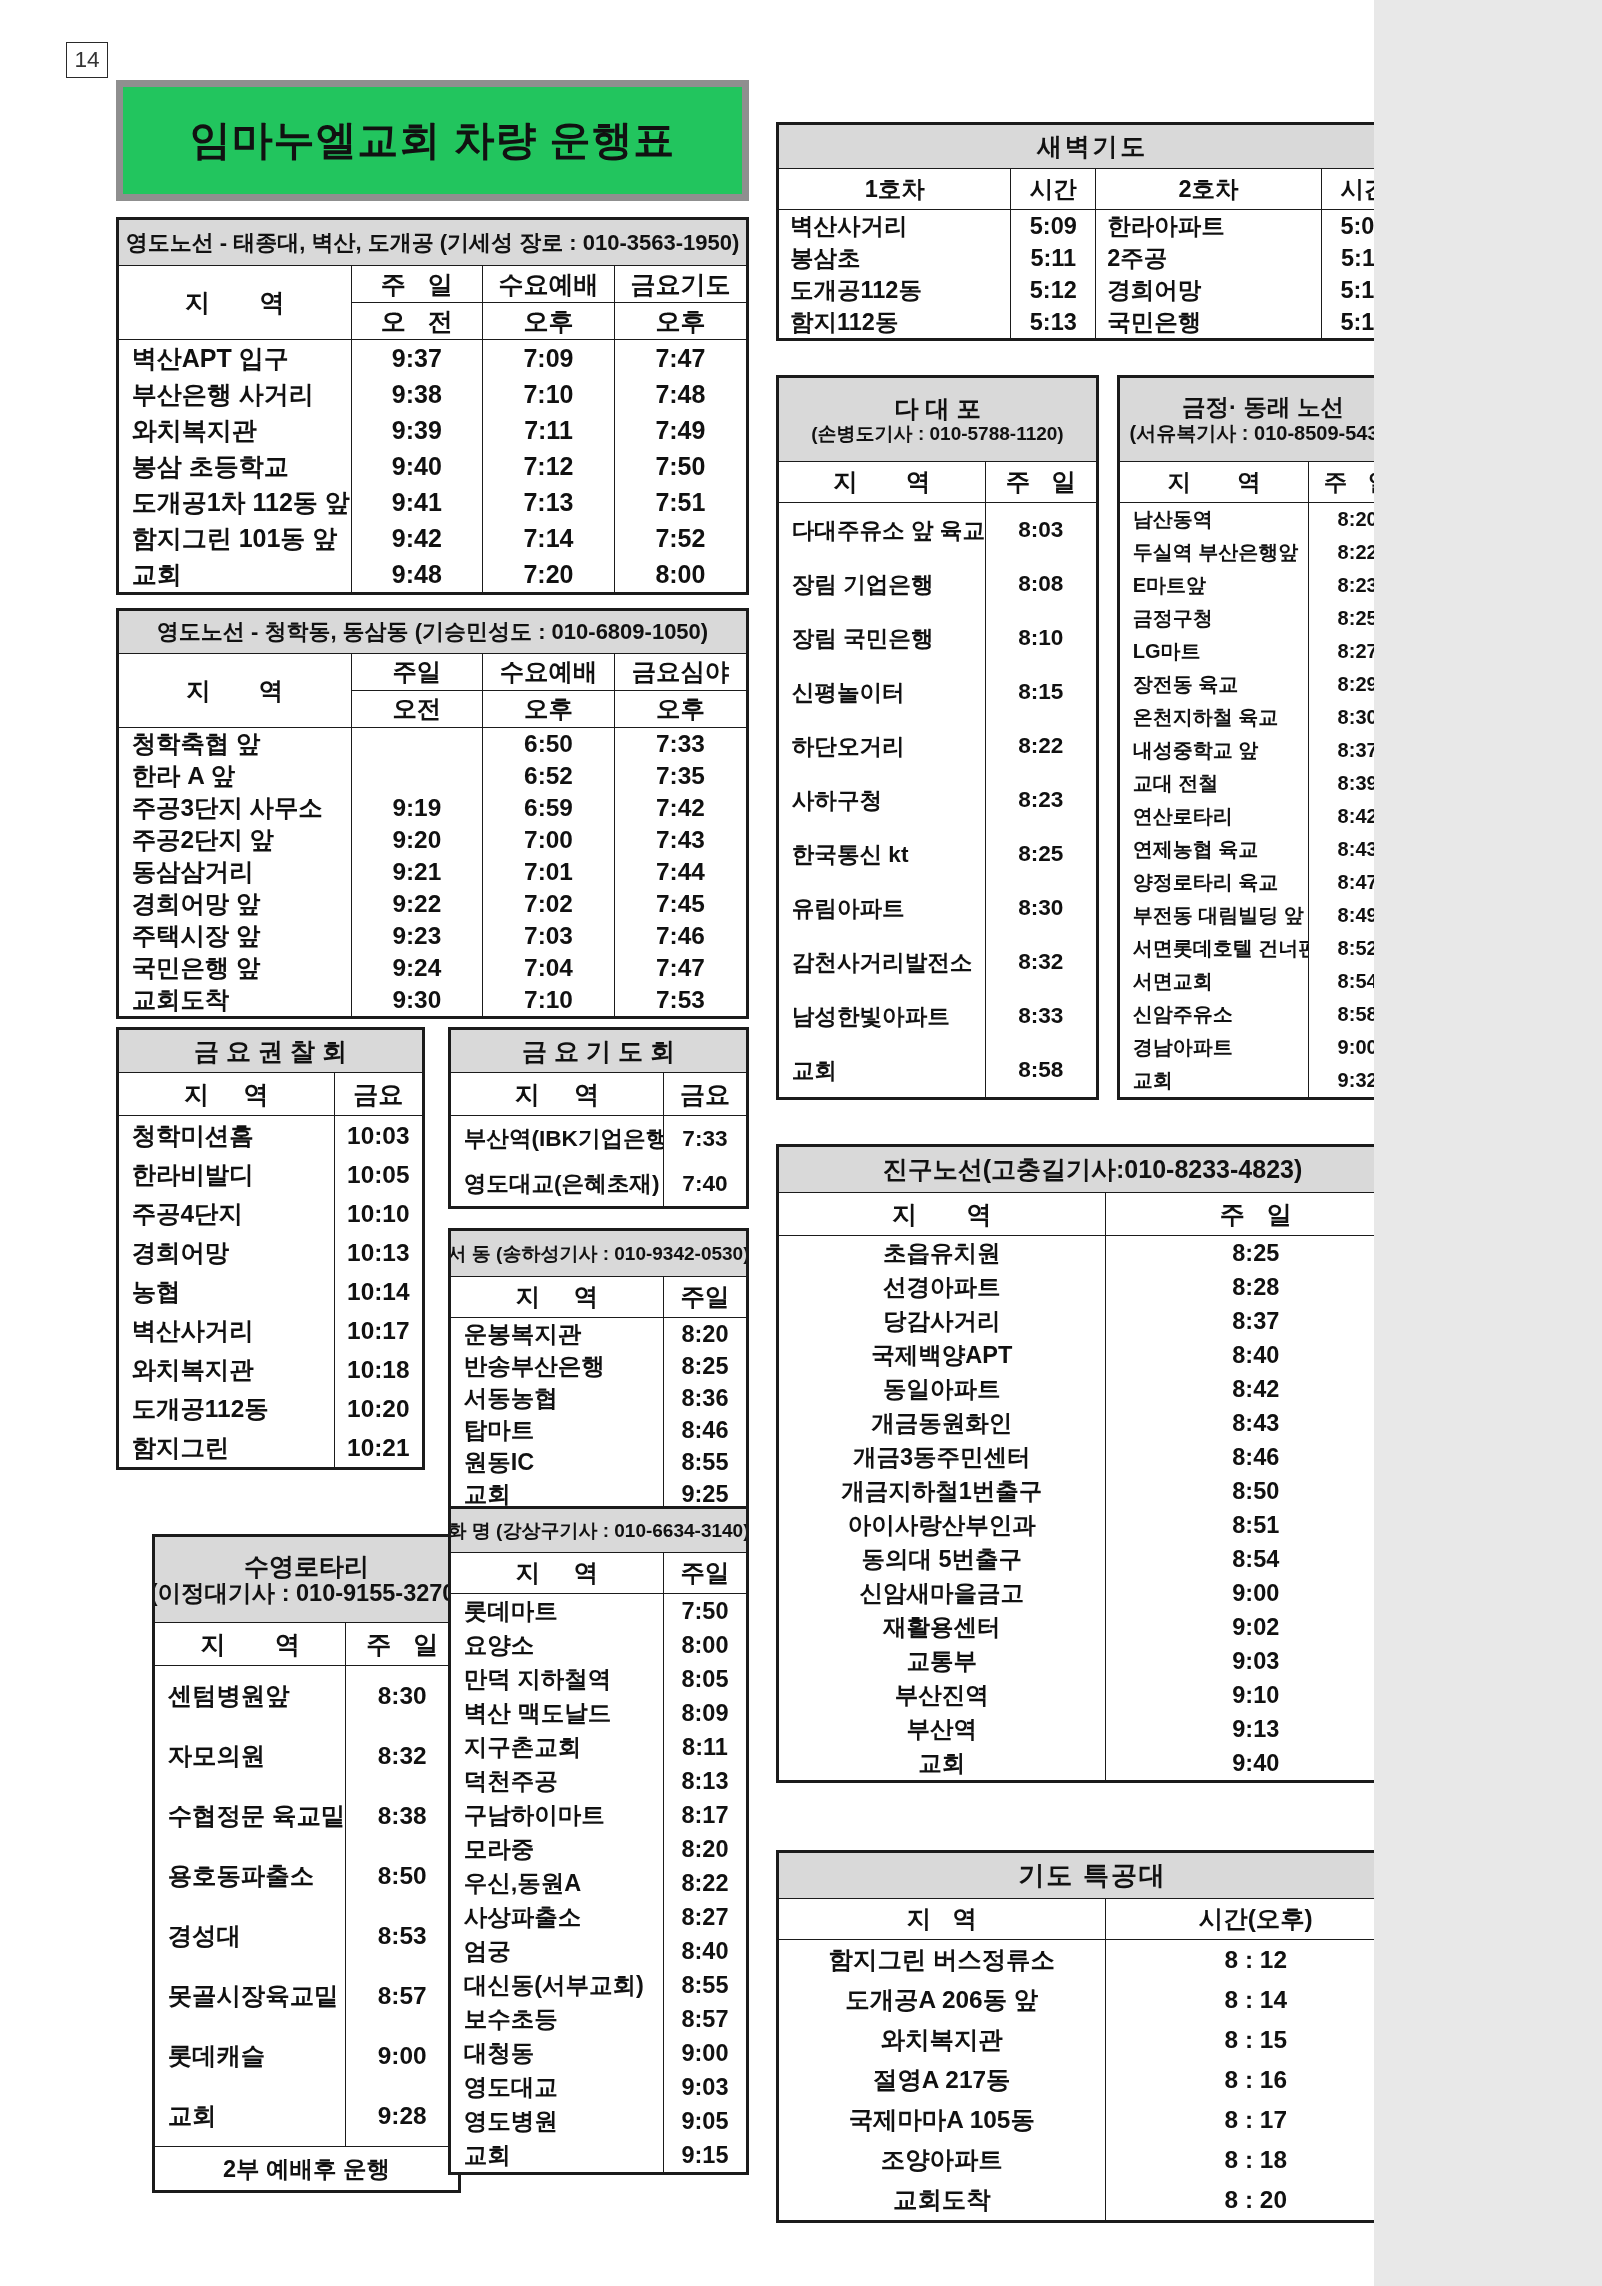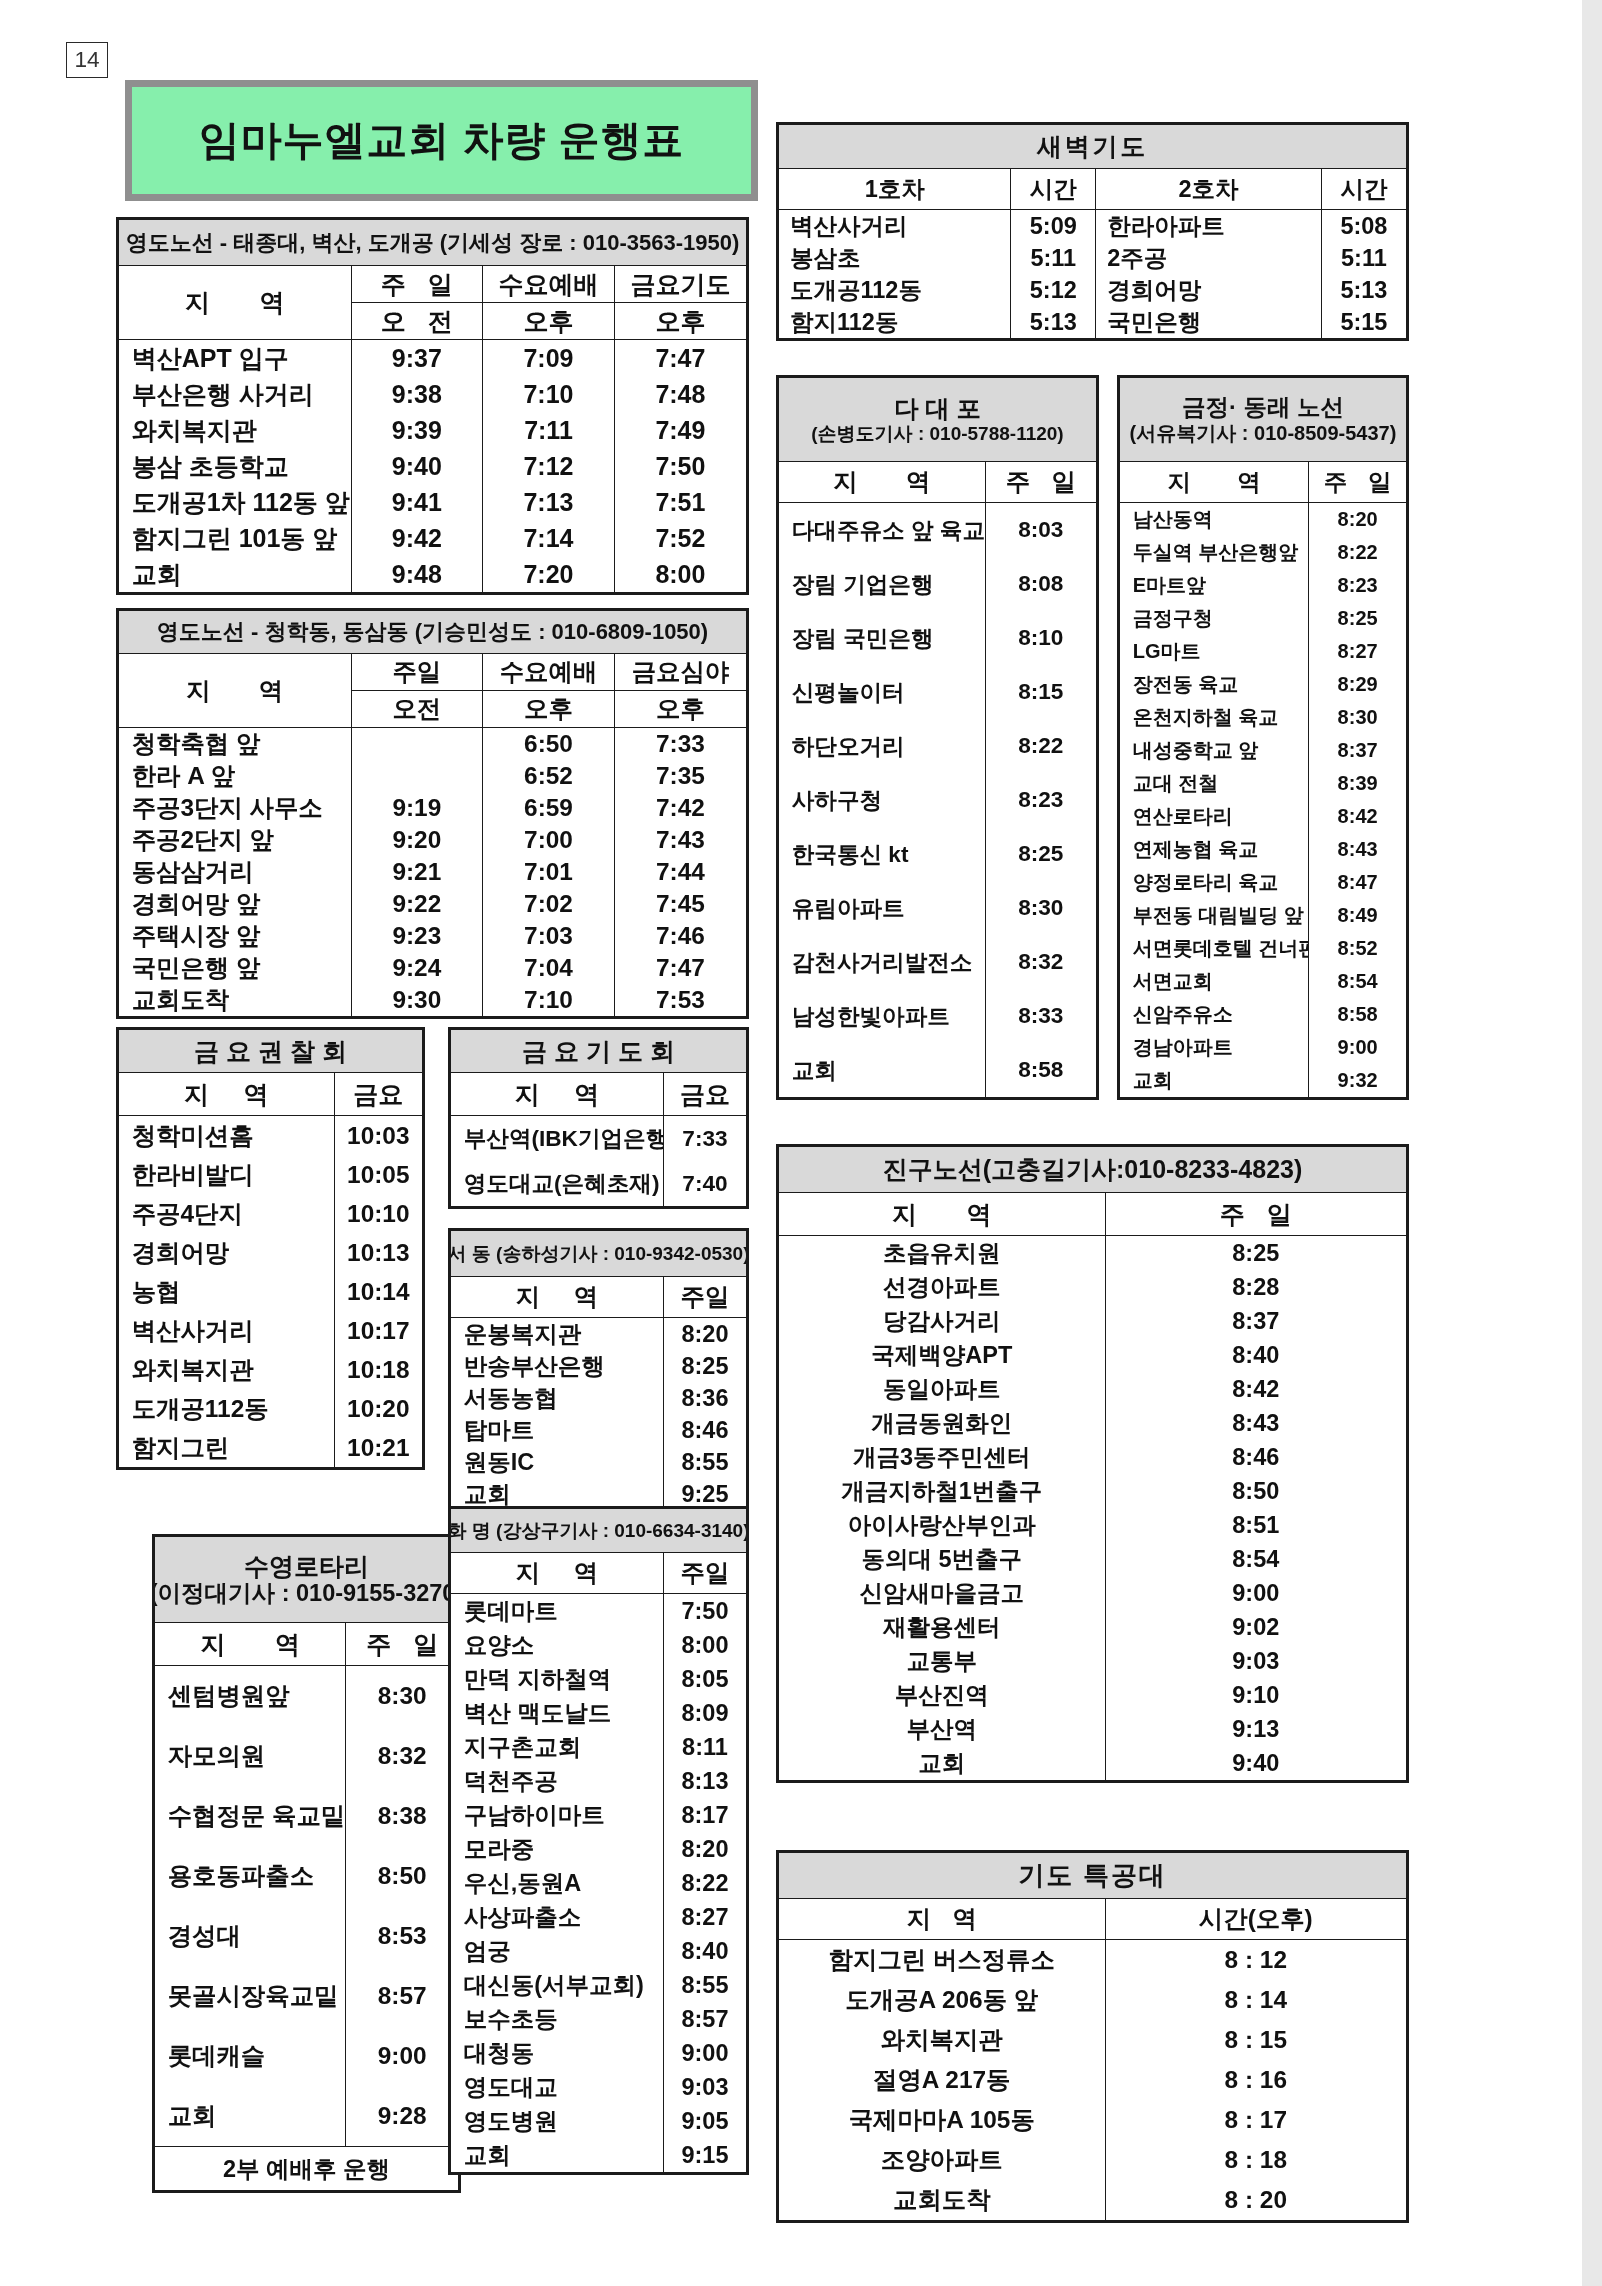--- a/index.html
+++ b/index.html
@@ -1,22 +1,22 @@
 <!DOCTYPE html>
 <html style="font-size:14.5px"><head>
 <meta charset="utf-8">
 <style>
   html,body{margin:0;padding:0;background:#e8e8e8;}
-  .sheet{position:relative;width:1582px;height:2287px;background:#ffffff;
+  .sheet{position:relative;width:1374px;height:2287px;background:#ffffff;
          font-family:"Liberation Sans","DejaVu Sans",sans-serif;color:#111;overflow:hidden;}
   .pagenum{position:absolute;left:66px;top:42px;width:42px;height:36px;border:1.8px solid #2a2a2a;
            display:flex;align-items:center;justify-content:center;font-size:22.6px;color:#333;box-sizing:border-box;}
-  .main-title{position:absolute;left:125px;top:80px;width:633px;height:121px;border:7.2px solid #8f8f8f;
+  .main-title{position:absolute;left:116px;top:80px;width:633px;height:121px;border:7.2px solid #8f8f8f;
               box-sizing:border-box;display:flex;align-items:center;justify-content:center;
-              font-size:41px;font-weight:800;letter-spacing:0.9px;background:#86efac;}
+              font-size:41px;font-weight:800;letter-spacing:0.9px;background:#22c55e;}
   .tbl{position:absolute;border:3.6px solid #1b1b1b;background:#fff;box-sizing:border-box;}
   .titlebar{background:#d9d9d9;border-bottom:1.8px solid #1b1b1b;text-align:center;font-weight:700;
             display:flex;flex-direction:column;align-items:center;justify-content:center;
             line-height:1.15;white-space:nowrap;overflow:hidden;}
   .footbar{border-top:1.8px solid #1b1b1b;text-align:center;font-weight:600;
            display:flex;align-items:center;justify-content:center;}
   table{width:100%;border-collapse:collapse;table-layout:fixed;}
   th,td{border-left:1.8px solid #1b1b1b;text-align:center;vertical-align:middle;
         white-space:nowrap;overflow:hidden;padding:0;font-weight:600;}
   .c1{border-left:none !important;}

